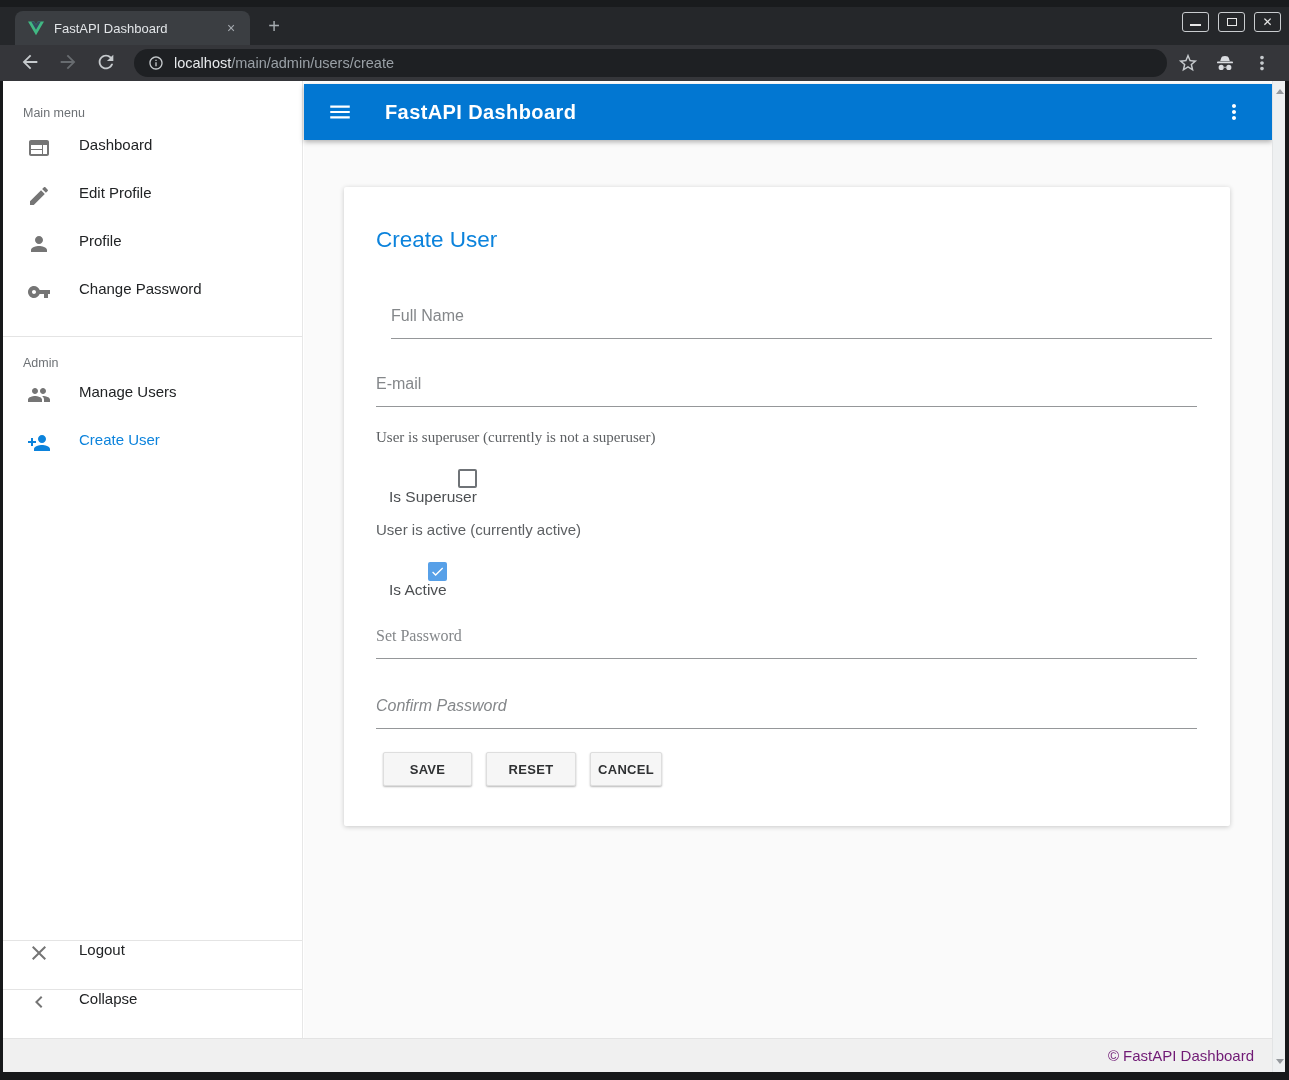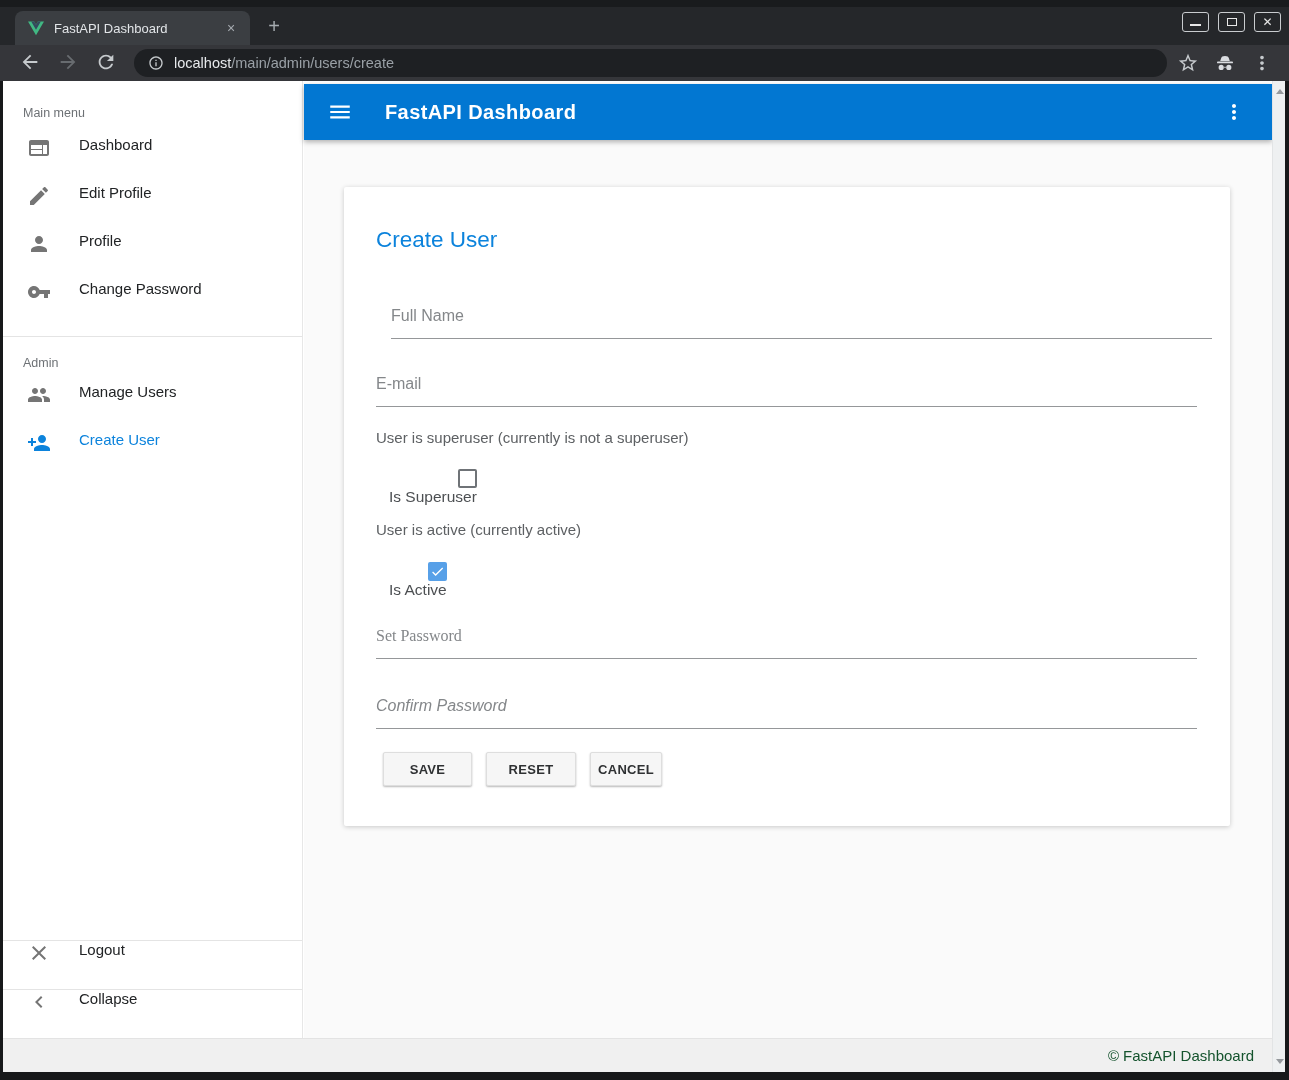--- a/index.html
+++ b/index.html
@@ -71,41 +71,41 @@
   .card-title { position:absolute; left:32px; top:40px; font-size:22.5px; color:var(--accent-blue,#0c83dc); font-weight:500; }
   .mat-input { position:absolute; left:32px; width:821px; height:40px; border:none; outline:none;
     border-bottom:1px solid #959799; font-size:16px; color:#212121; background:transparent; padding:0 0 6px 0;
     font-family:"Liberation Sans", sans-serif; }
   .mat-input::placeholder { color:#84878a; opacity:1; }
   .in-fullname { top:112px;margin-left:15px; }
   .in-email { top:180px; }
   .in-setpass { top:432px;font-family:Liberation Serif, serif; }
   .in-confpass { top:502px;font-style:italic; }
   .hint { position:absolute; left:32px; font-size:15px; color:#5d6063; }
-  .hint-super { top:242px; }
+  .hint-super { top:242px;font-family:Liberation Serif, serif; }
   .hint-active { top:334px; }
   .cb-row { position:absolute; left:34px; display:flex; align-items:flex-end; cursor:pointer;flex-direction:column; }
   .cb-super { top:282px; }
   .cb-active { top:375px; }
   .cb-box { width:19px; height:19px; border:2px solid #6f7377; border-radius:2px; background:#fff;
     display:flex; align-items:center; justify-content:center; }
   .cb-box svg { width:15px; height:15px; display:none; }
   .cb-box.checked { background:var(--checkbox-blue,#57a0e8); border-color:var(--checkbox-blue,#57a0e8); }
   .cb-box.checked svg { display:block; }
   .cb-lbl { font-size:15.5px; color:#4c4f52; margin-left:11px; }
   .btn-row { position:absolute; left:39px; top:565px; display:flex; gap:14px; }
   .btn { height:34px; background:#f6f6f6; border:1px solid #dedede; border-radius:2px;
     box-shadow:0 1px 2px rgba(0,0,0,0.28); font-size:13px; font-weight:700; color:#2f3133;
     letter-spacing:0.3px; font-family:"Liberation Sans", sans-serif; cursor:pointer; }
   .btn-save { width:89px; } .btn-reset { width:90px; } .btn-cancel { width:72px; }
 
   
   .footer { position:absolute; left:0; right:13px; bottom:0; height:34px; background:#f0f0f0;
     border-top:1px solid #e3e3e3; display:flex; align-items:center; justify-content:flex-end; padding-right:18px; }
-  .footer-text { font-size:15px; color:#14532d; }
+  .footer-text { font-size:15px; color:#701a75; }
 
   
   .scrollbar { position:absolute; right:0; top:0; width:13px; bottom:0; background:#eef0f1; border-left:1px solid #e2e4e5; }
   .sb-arrow { position:absolute; left:0; width:13px; height:13px; display:flex; align-items:center; justify-content:center; }
   .sb-up { top:4px; } .sb-down { bottom:4px; }
   .tri-up { width:0; height:0; border-left:4px solid transparent; border-right:4px solid transparent; border-bottom:5px solid #95999d; }
   .tri-down { width:0; height:0; border-left:4px solid transparent; border-right:4px solid transparent; border-top:5px solid #95999d; }
 
   .ic-gray { color:#c6cacd; } .ic-dim { color:#686c70; } .ic-light { color:#dadce0; }
   svg { display:block; }

